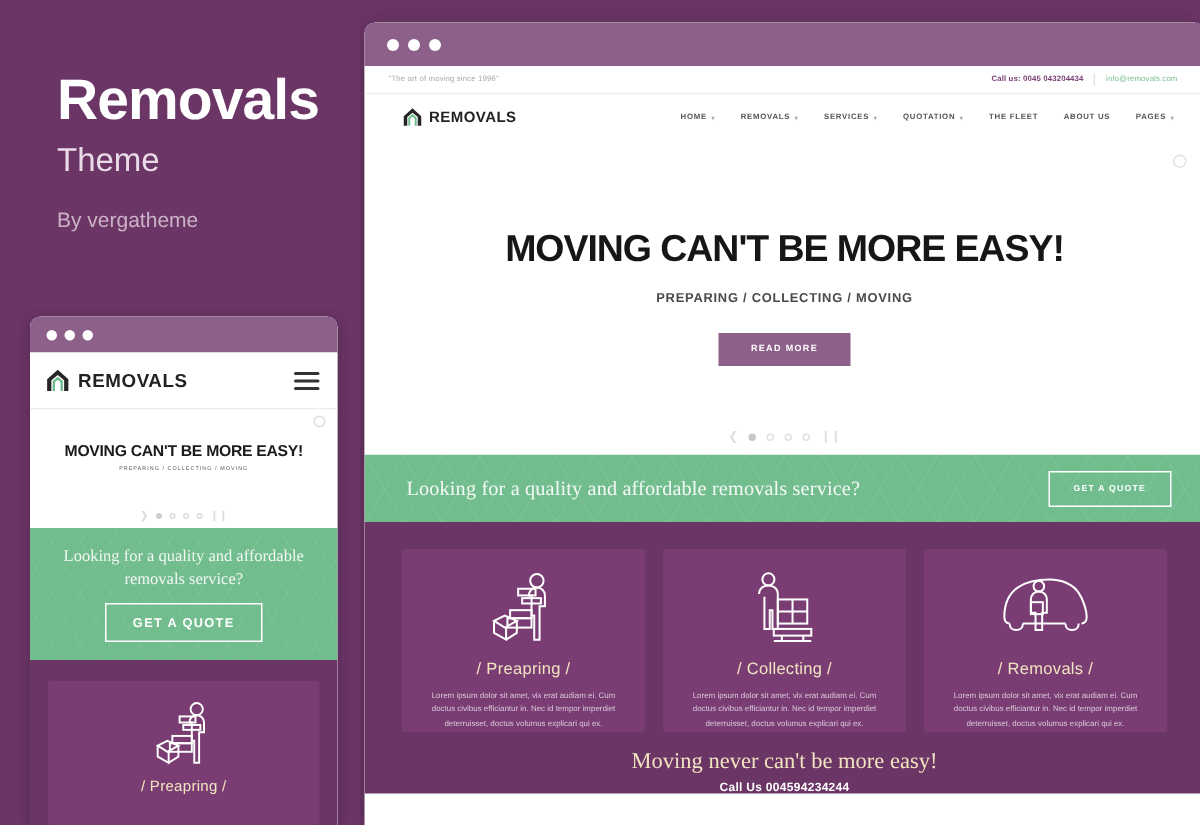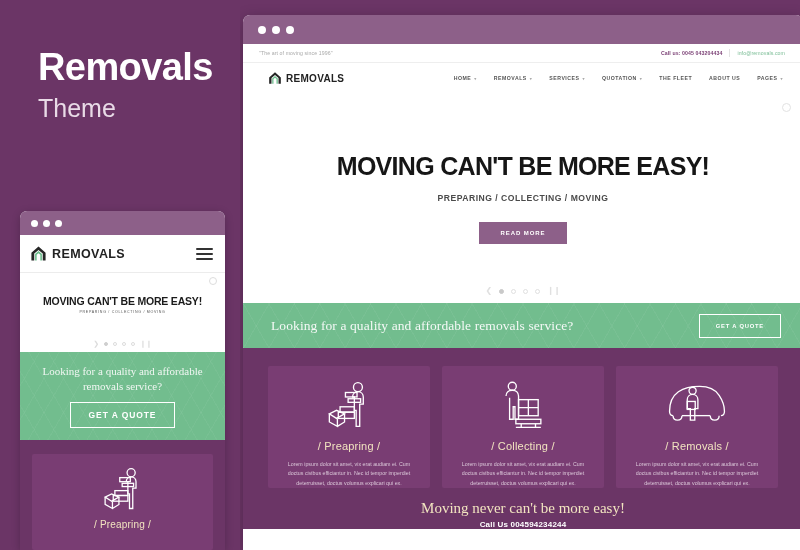--- a/index.html
+++ b/index.html
@@ -16,21 +16,21 @@
     width: 240px; height: 550px;
     background: #6b3566;
     z-index: 3;
   }
   #title-block { position: absolute; left: 38px; top: 48px; width: 200px; }
   #theme-title {
     font-size: 38px; font-weight: bold; color: #ffffff;
     letter-spacing: -0.6px; line-height: 1.05;
   }
   #theme-sub {
-    font-size: 25px; color: #e9dbe7; font-weight: 300;
+    font-size: 22px; color: #e9dbe7; font-weight: 300;
     margin-top: 6px; letter-spacing: 0px;
   }
   #theme-author {
     font-size: 14px; color: #cbb2c7; margin-top: 18px; font-weight: 400;
   }
 
   
   #mobile {
     position: absolute; left: 20px; top: 211px;
     width: 205px; height: 339px;
@@ -217,20 +217,21 @@
   .icon-svg { display: block; }
 </style>
 </head>
 <body>
 
 <div id="left-panel">
 
   <div id="title-block">
     <div id="theme-title">Removals</div>
     <div id="theme-sub">Theme</div>
+    <div id="theme-author">By vergatheme</div>
   </div>
 
   <div id="mobile">
 
     <div id="mobile-chrome">
       <span class="dot"></span>
       <span class="dot"></span>
       <span class="dot"></span>
     </div>
 

